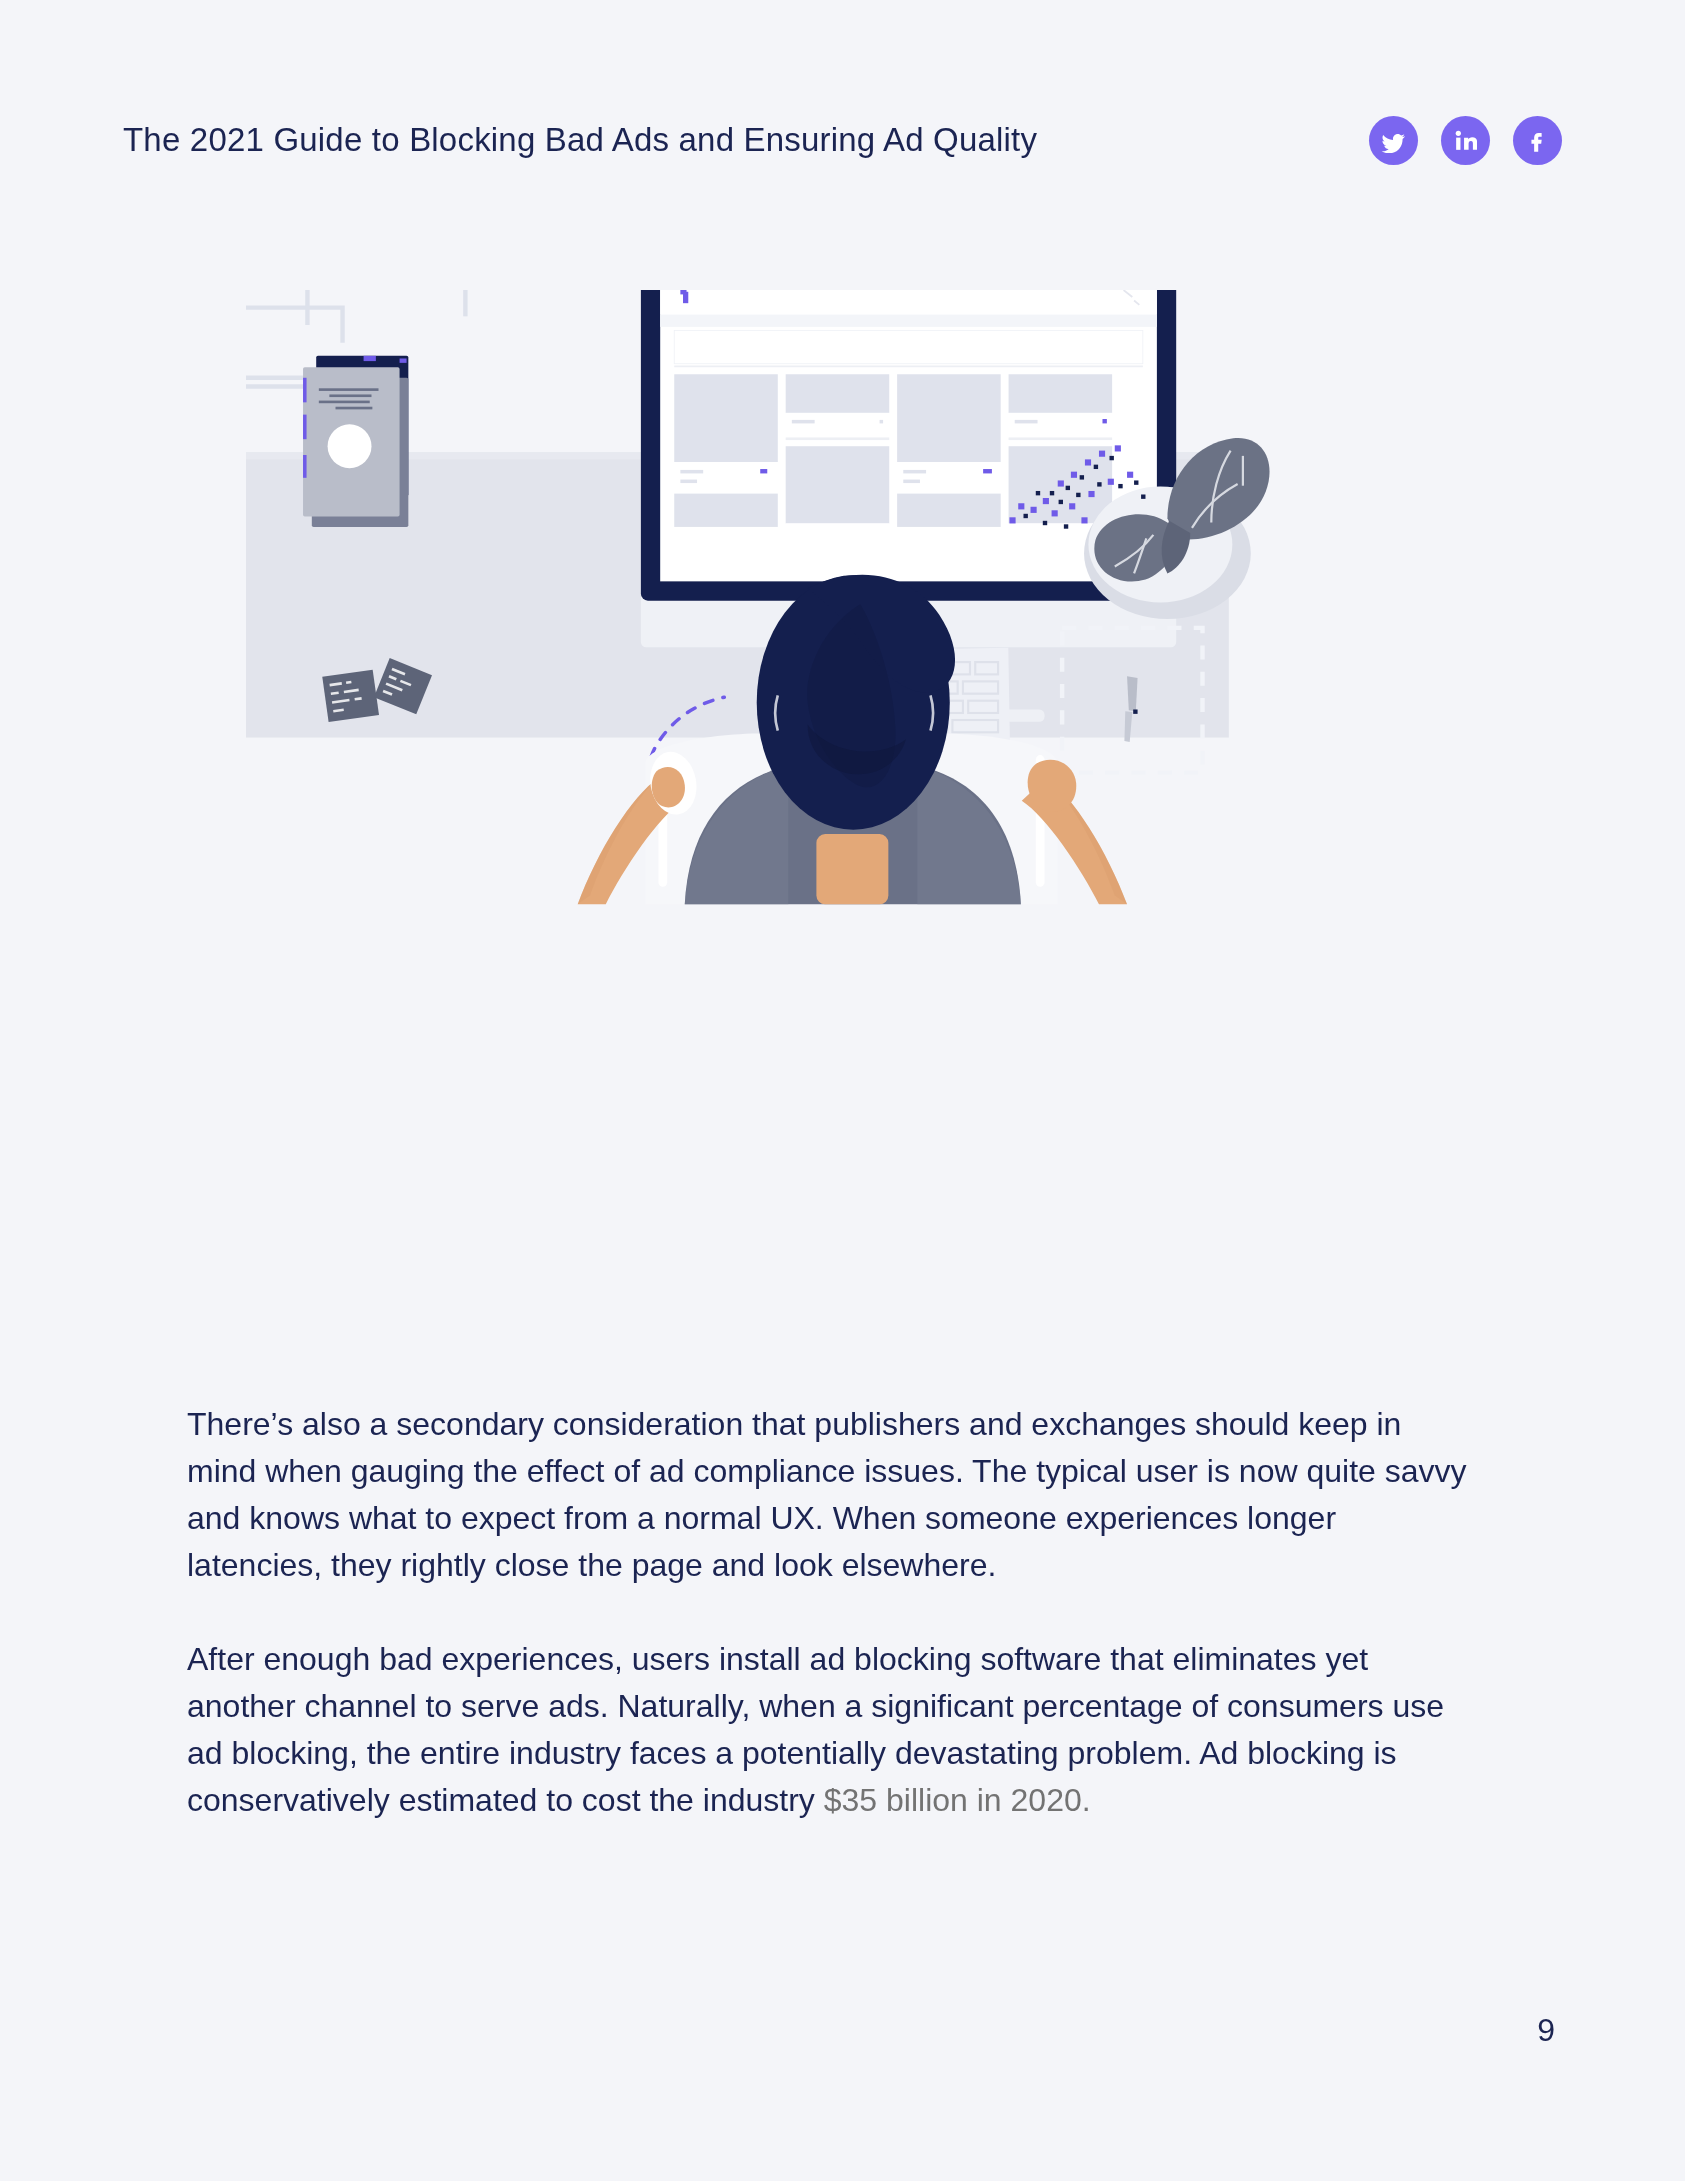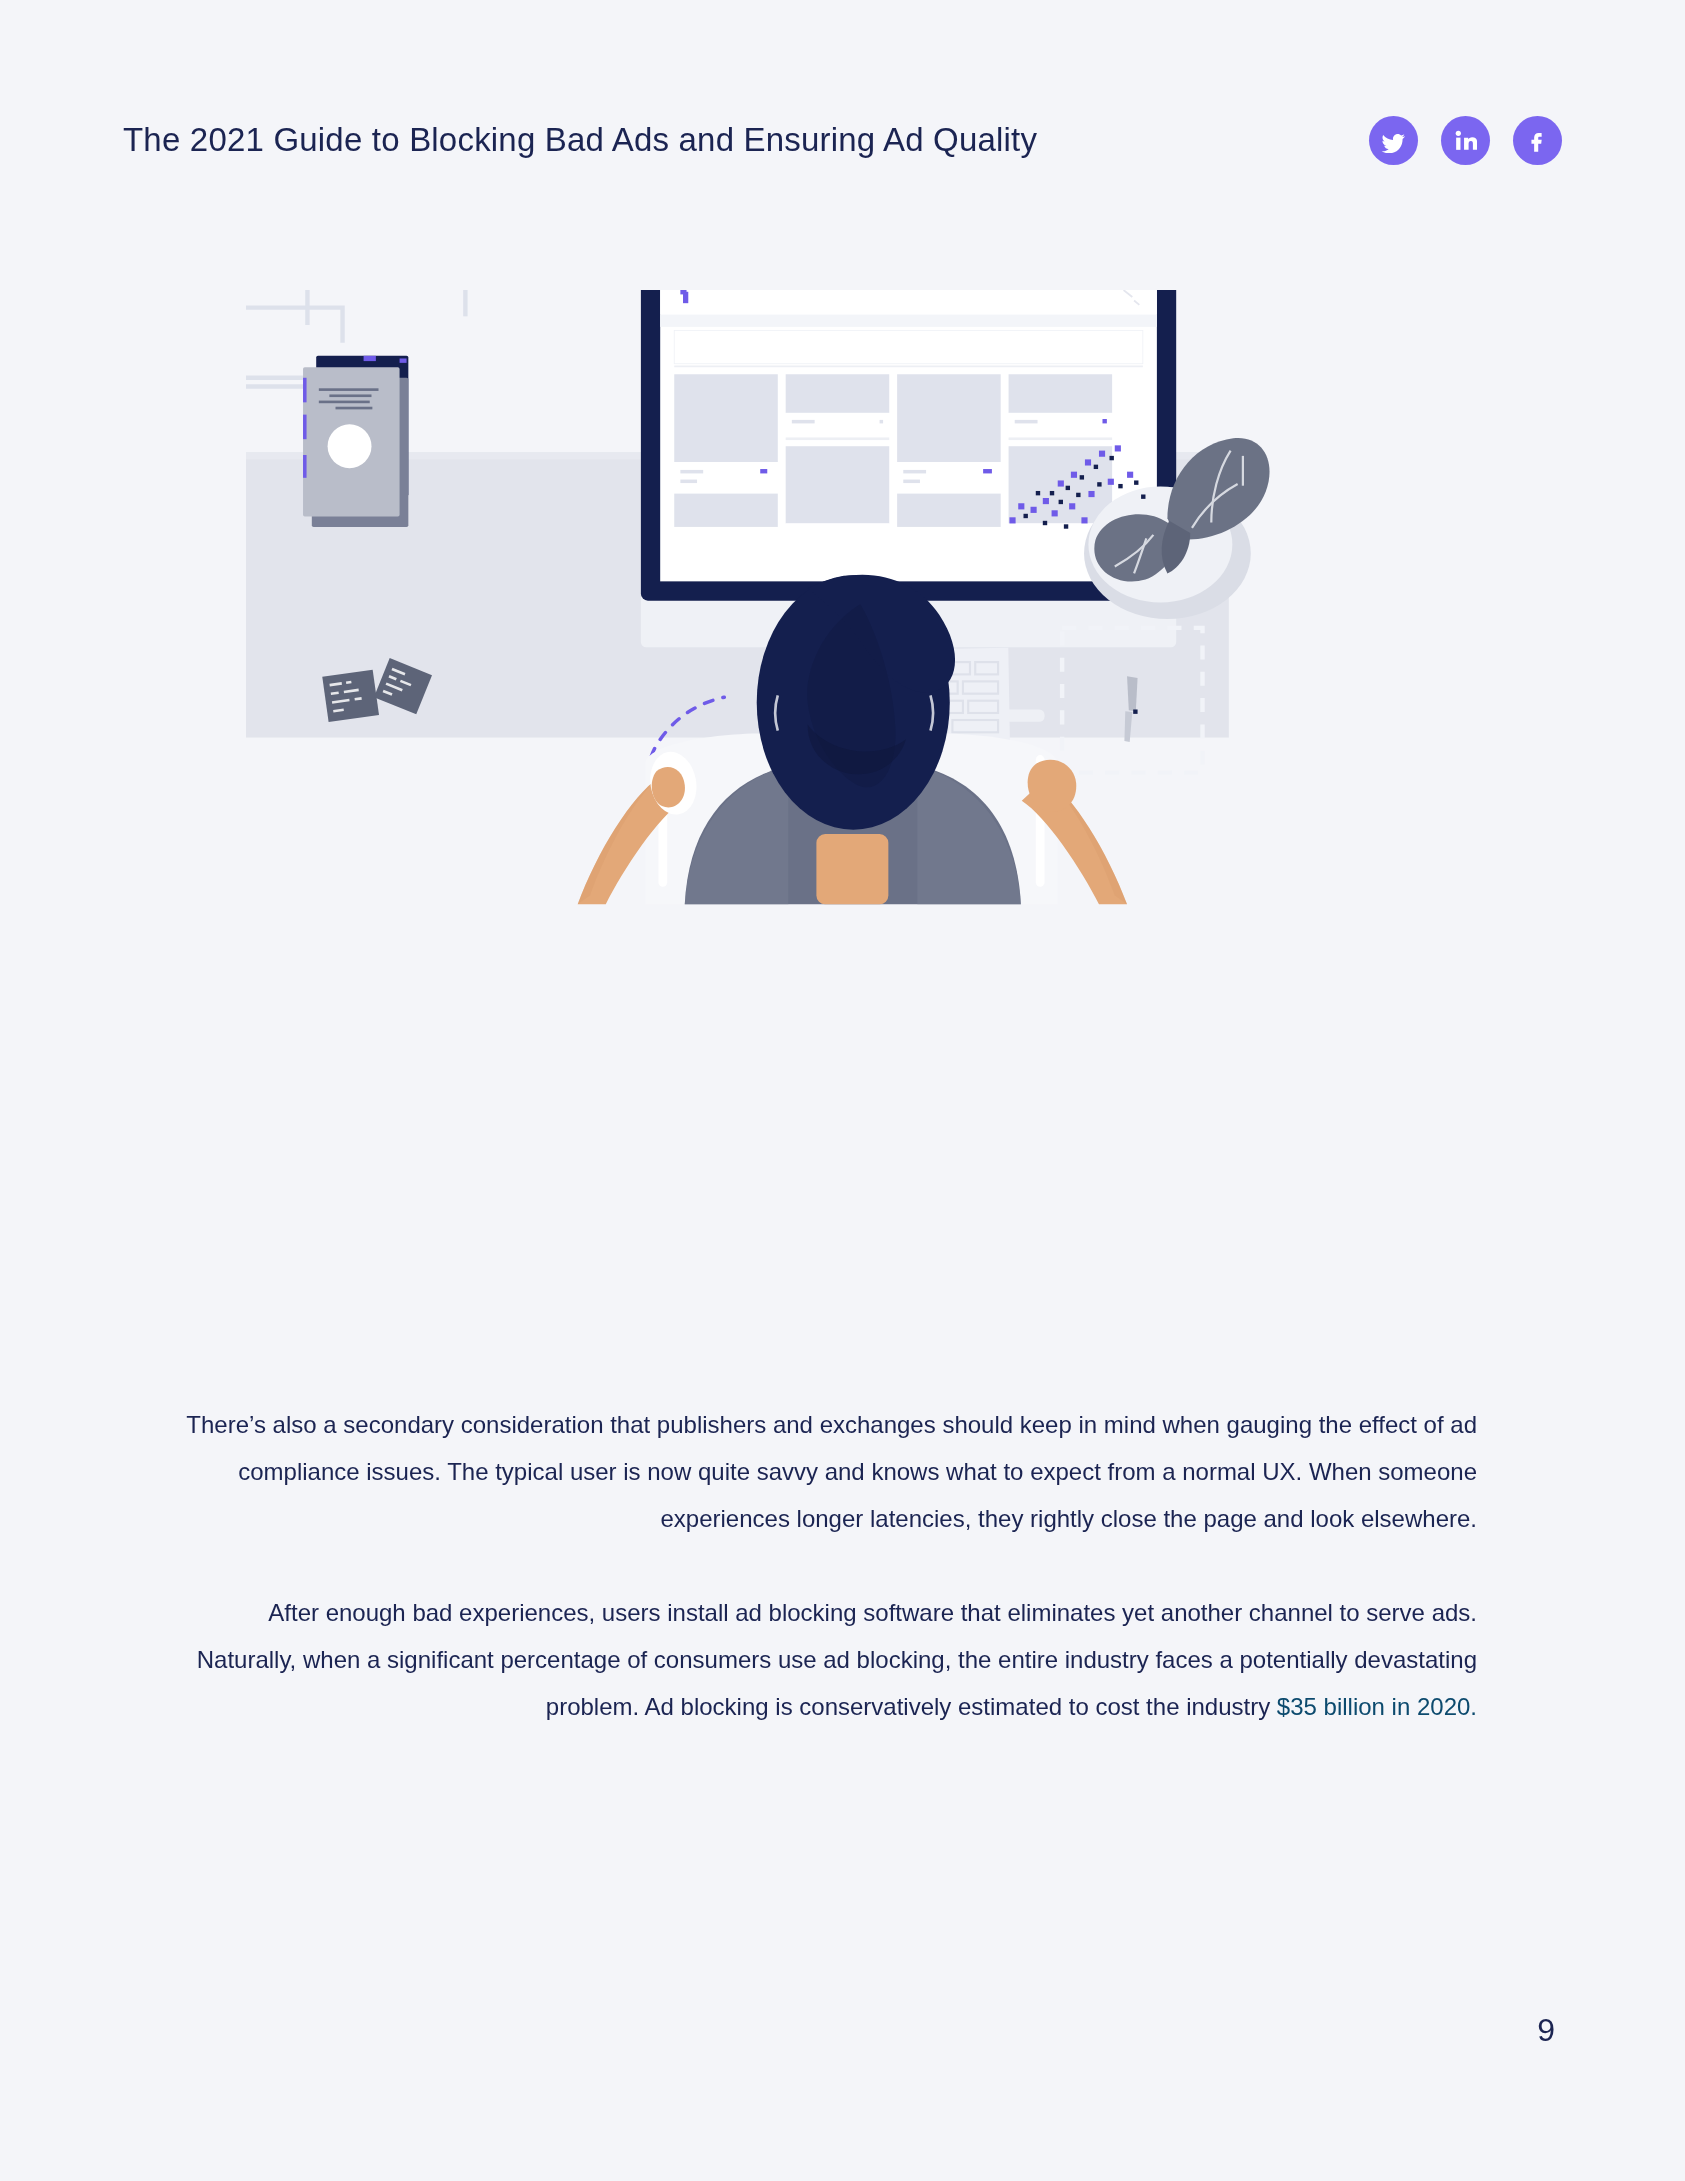--- a/index.html
+++ b/index.html
@@ -61,30 +61,29 @@
   .illustration svg { display: block; width: 100%; height: 100%; }
 
   
   .body-copy {
     position: absolute;
     top: 1401px;
     left: 178px;
     width: 1299px;
   }
   .para {
-    font-size: 24px;
+    font-size: 32px;
     line-height: 47px;
     color: #1B2452;
-    margin: 0 0 47px 0;
+    margin: 0 0 47px 9px;
     font-weight: 400;
-    text-align: right;
   }
   .para:last-child { margin-bottom: 0; }
   .inline-link {
-    color: #0c4a6e;
+    color: #737373;
     text-decoration: none;
     cursor: pointer;
   }
 
   
   .page-number {
     position: absolute;
     right: 130px;
     bottom: 132px;
     font-size: 32px;

